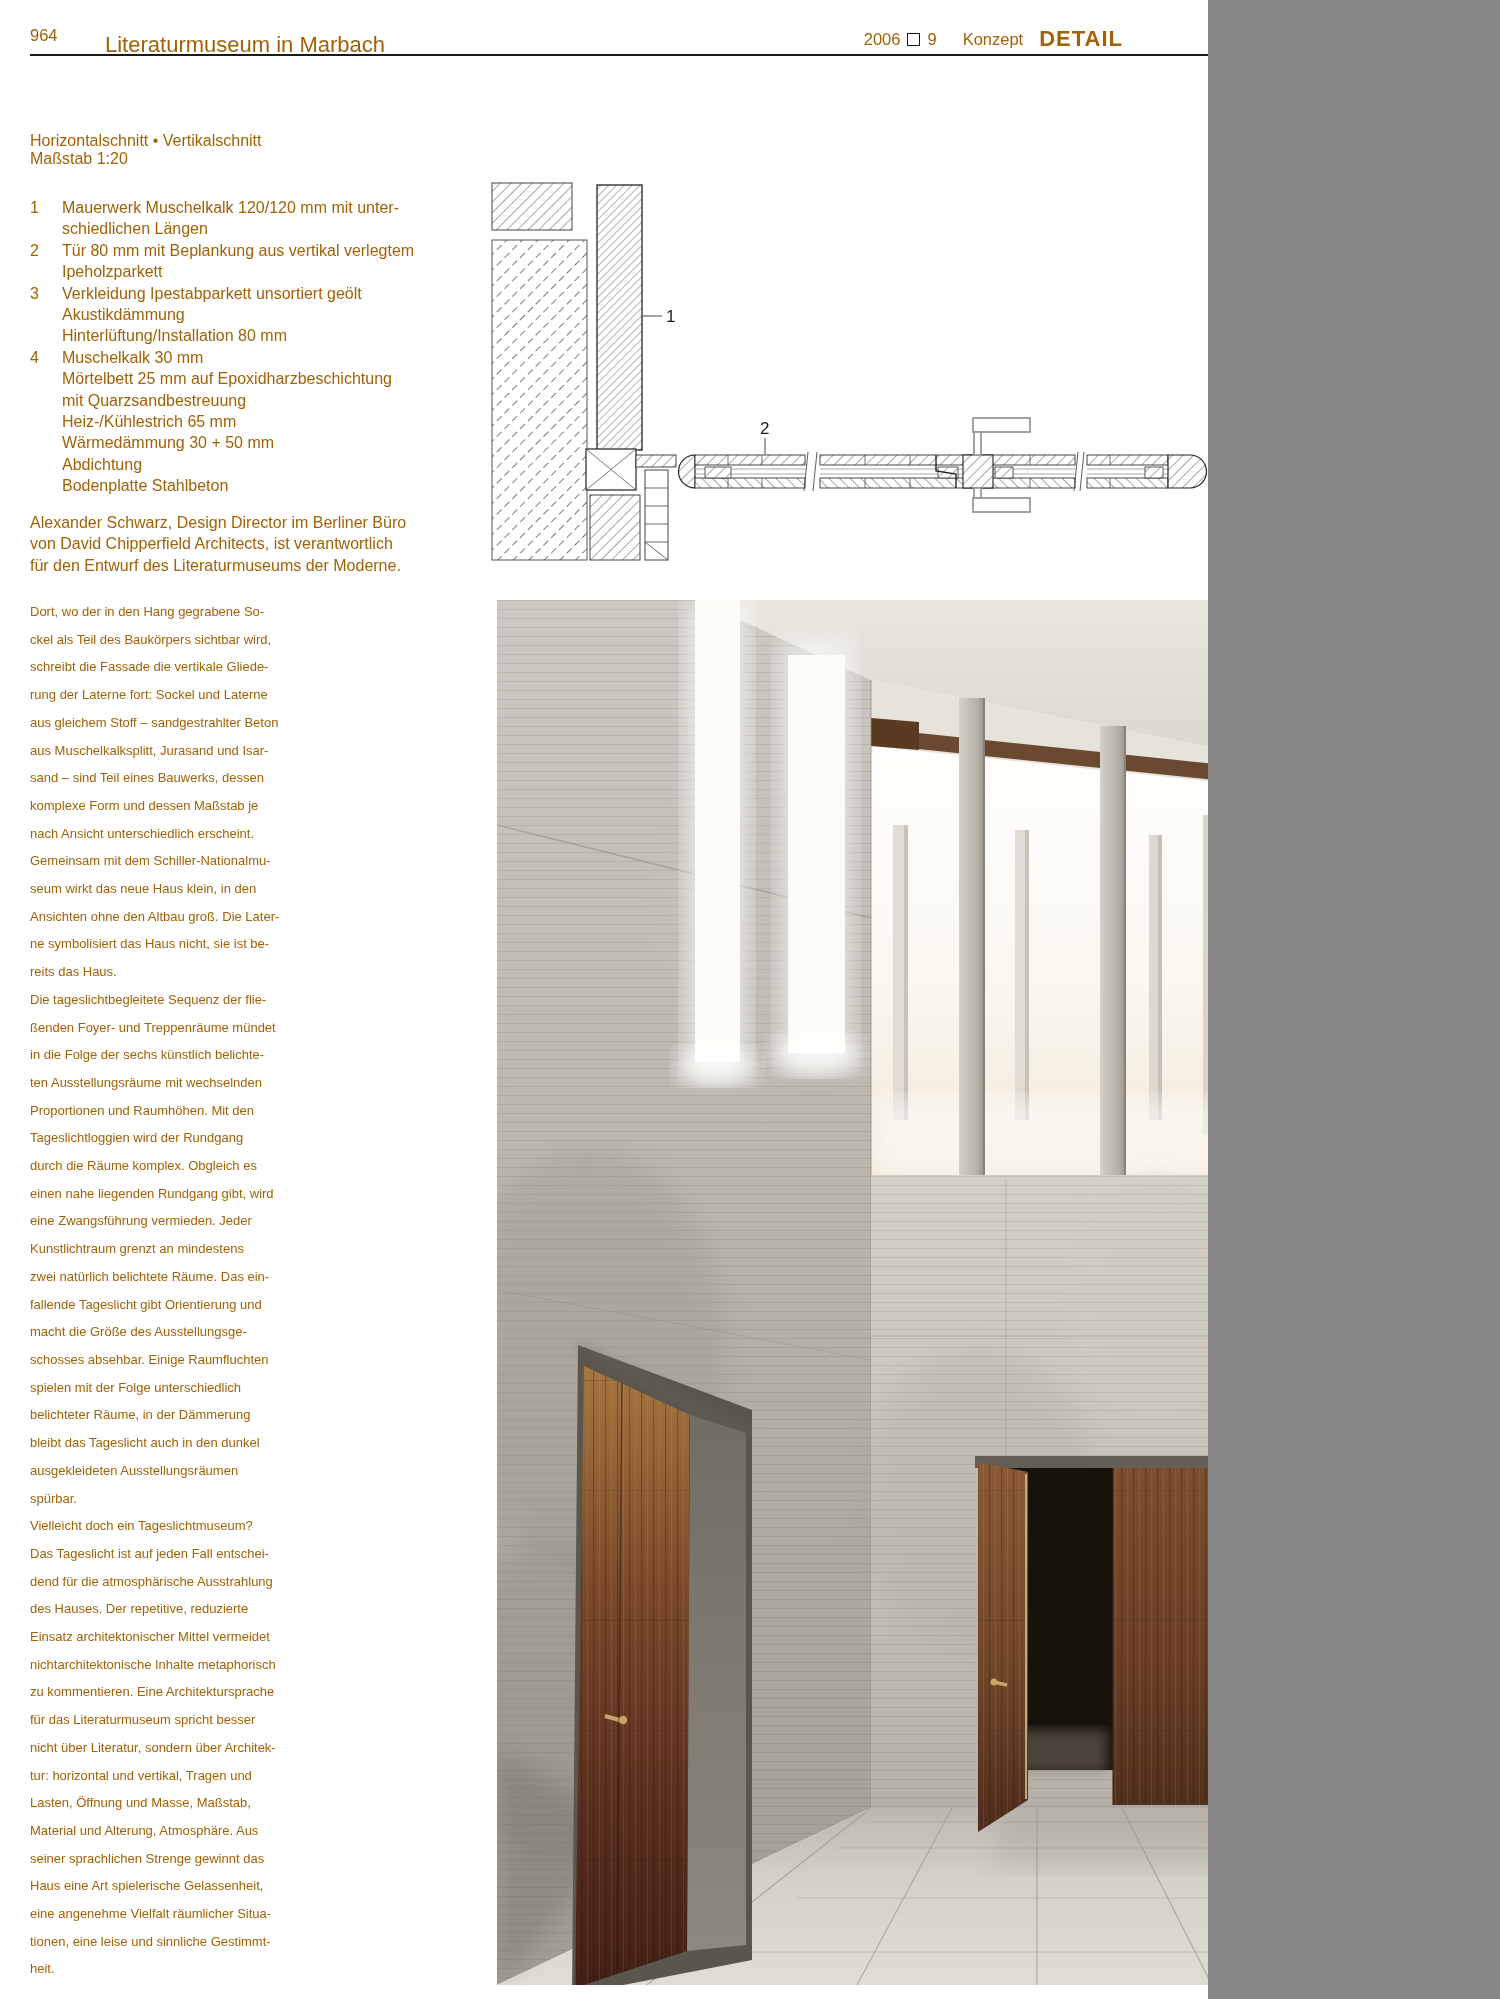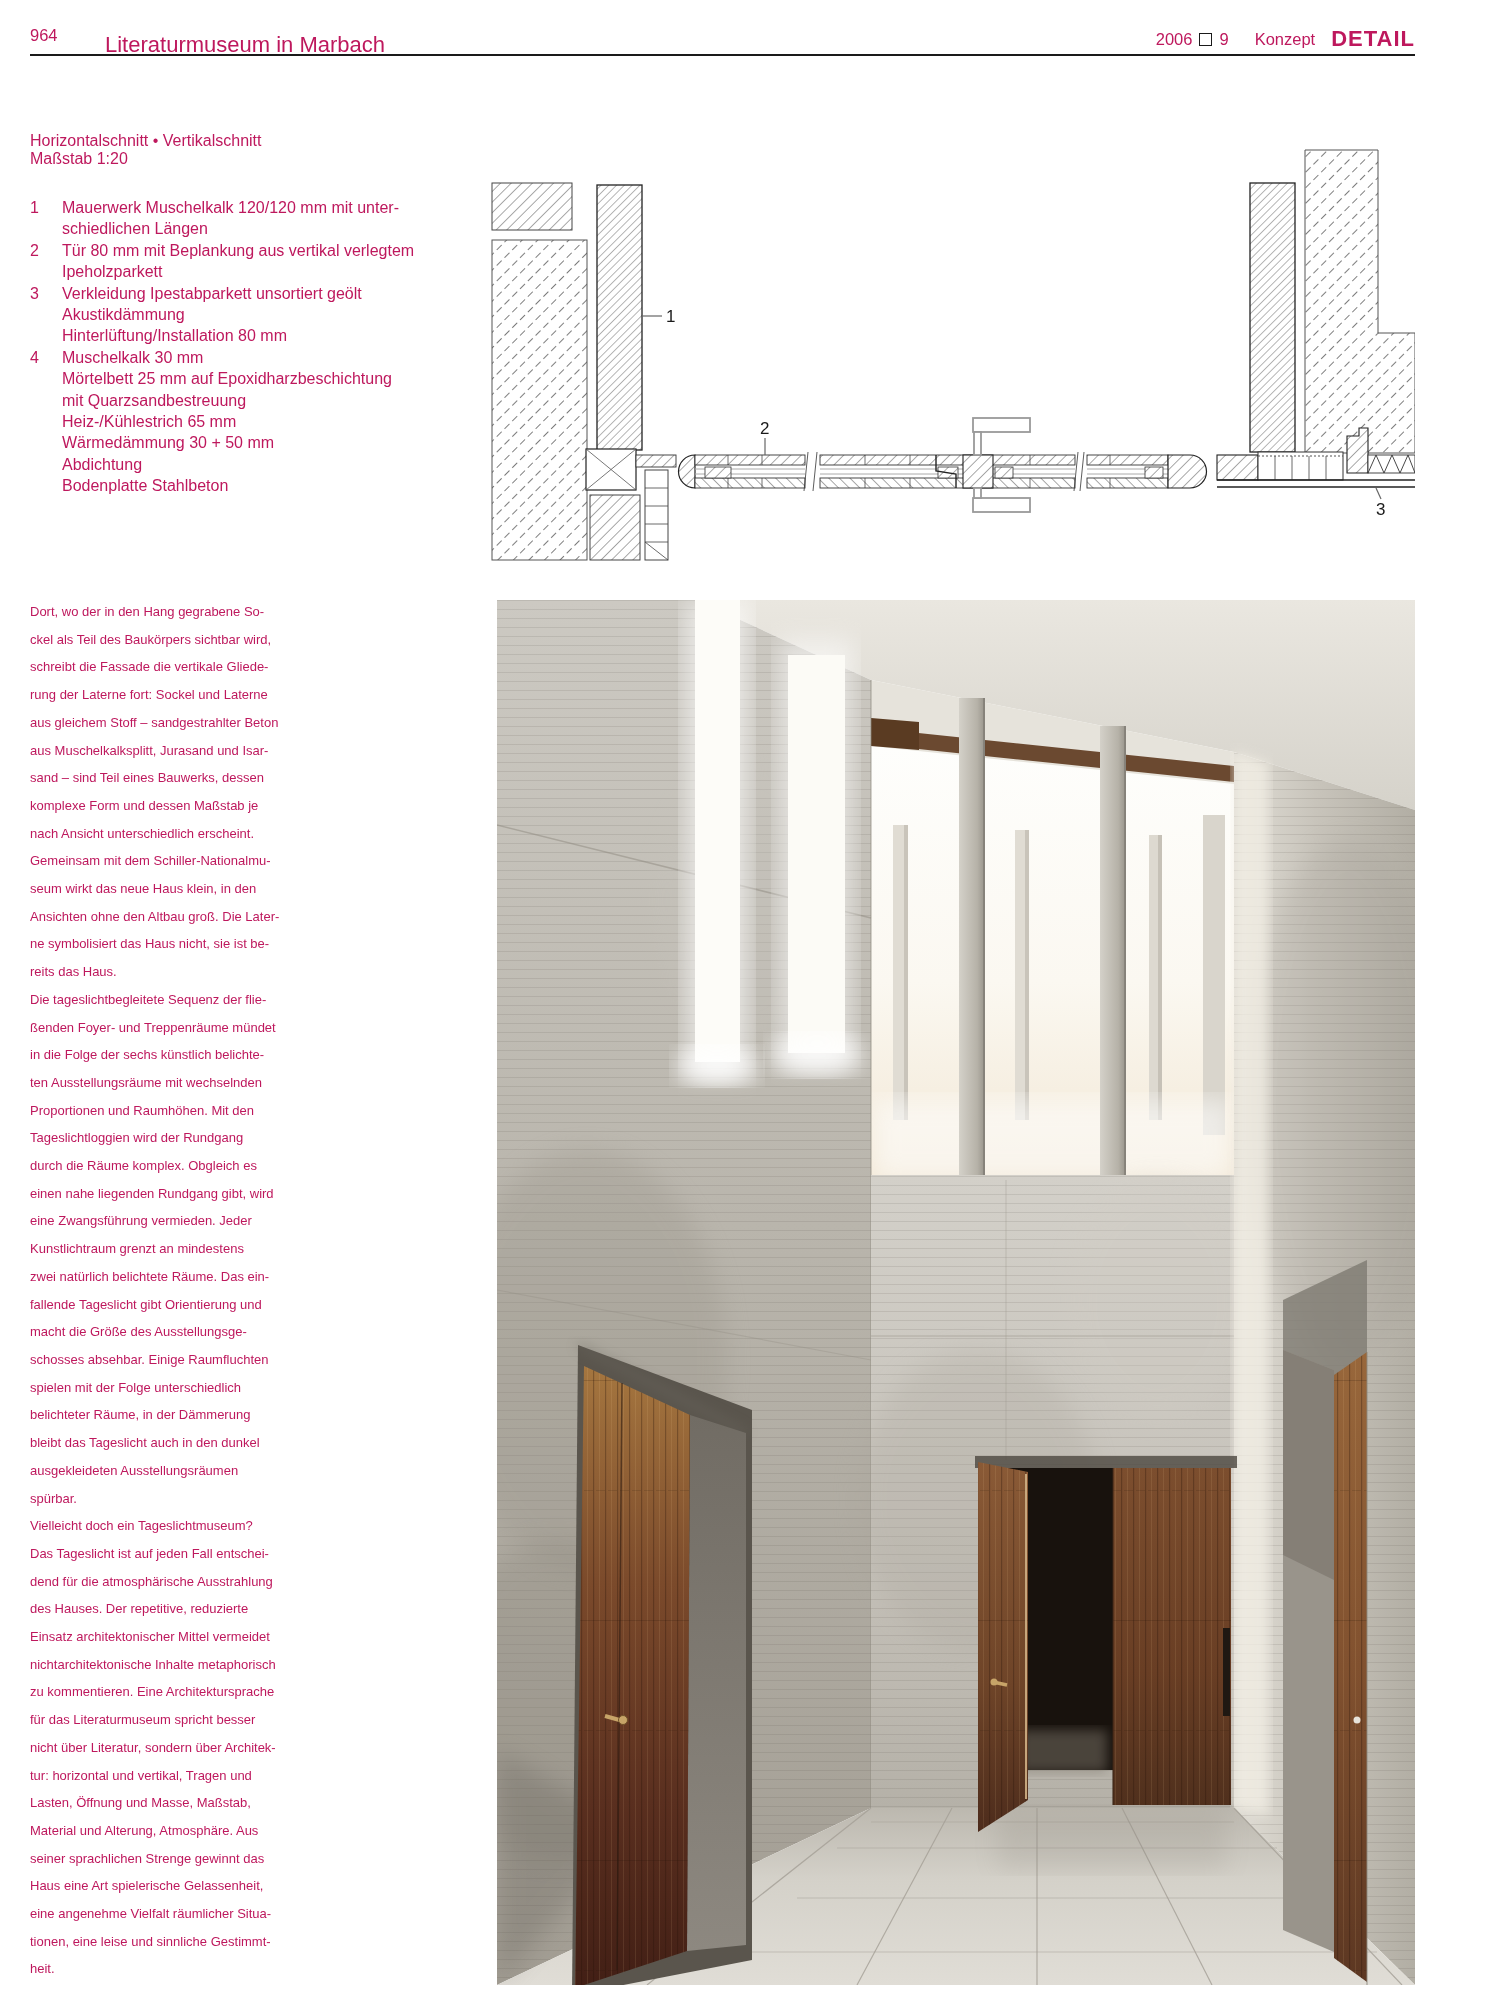--- a/index.html
+++ b/index.html
@@ -1,17 +1,17 @@
 <!DOCTYPE html>
 <html><head>
 <meta charset="utf-8">
 <style>
   html,body{margin:0;padding:0;background:#888;}
-  #page{position:relative;width:1500px;height:1999px;background:#ffffff;
-        font-family:"Liberation Sans",sans-serif;color:#be185d;overflow:hidden;}
+  #page{position:relative;width:1208px;height:1999px;background:#ffffff;
+        font-family:"Liberation Sans",sans-serif;color:#a16207;overflow:hidden;}
   .abs{position:absolute;}
   
   #hdr-num{left:30px;top:26px;font-size:16.5px;}
   #hdr-title{left:105px;top:26px;font-size:22px;margin-top:6px;}
   #hdr-right{right:85px;top:26px;font-size:16.5px;display:flex;align-items:center;gap:6px;text-align:center;}
   #hdr-right .sq{display:inline-block;width:11px;height:11px;border:1.6px solid #1a1a1a;margin:0 1px;}
   #hdr-brand{font-weight:bold;font-size:22px;letter-spacing:1px;margin-left:10px;}
   #hdr-rule{left:30px;top:54px;width:1385px;height:2px;background:#1a1a1a;}
   
   .pre{white-space:pre-line;}
@@ -67,20 +67,23 @@
       <div class="lgtxt pre">Muschelkalk 30 mm
 Mörtelbett 25 mm auf Epoxidharzbeschichtung
 mit Quarzsandbestreuung
 Heiz-/Kühlestrich 65 mm
 Wärmedämmung 30 + 50 mm
 Abdichtung
 Bodenplatte Stahlbeton</div>
     </div>
   </div>
 
+  <div class="abs pre" id="credit">Alexander Schwarz, Design Director im Berliner Büro
+von David Chipperfield Architects, ist verantwortlich
+für den Entwurf des Literaturmuseums der Moderne.</div>
 
   <div class="abs" id="article">
     <div class="pre">Dort, wo der in den Hang gegrabene So-
 ckel als Teil des Baukörpers sichtbar wird,
 schreibt die Fassade die vertikale Gliede-
 rung der Laterne fort: Sockel und Laterne
 aus gleichem Stoff – sandgestrahlter Beton
 aus Muschelkalksplitt, Jurasand und Isar-
 sand – sind Teil eines Bauwerks, dessen
 komplexe Form und dessen Maßstab je

